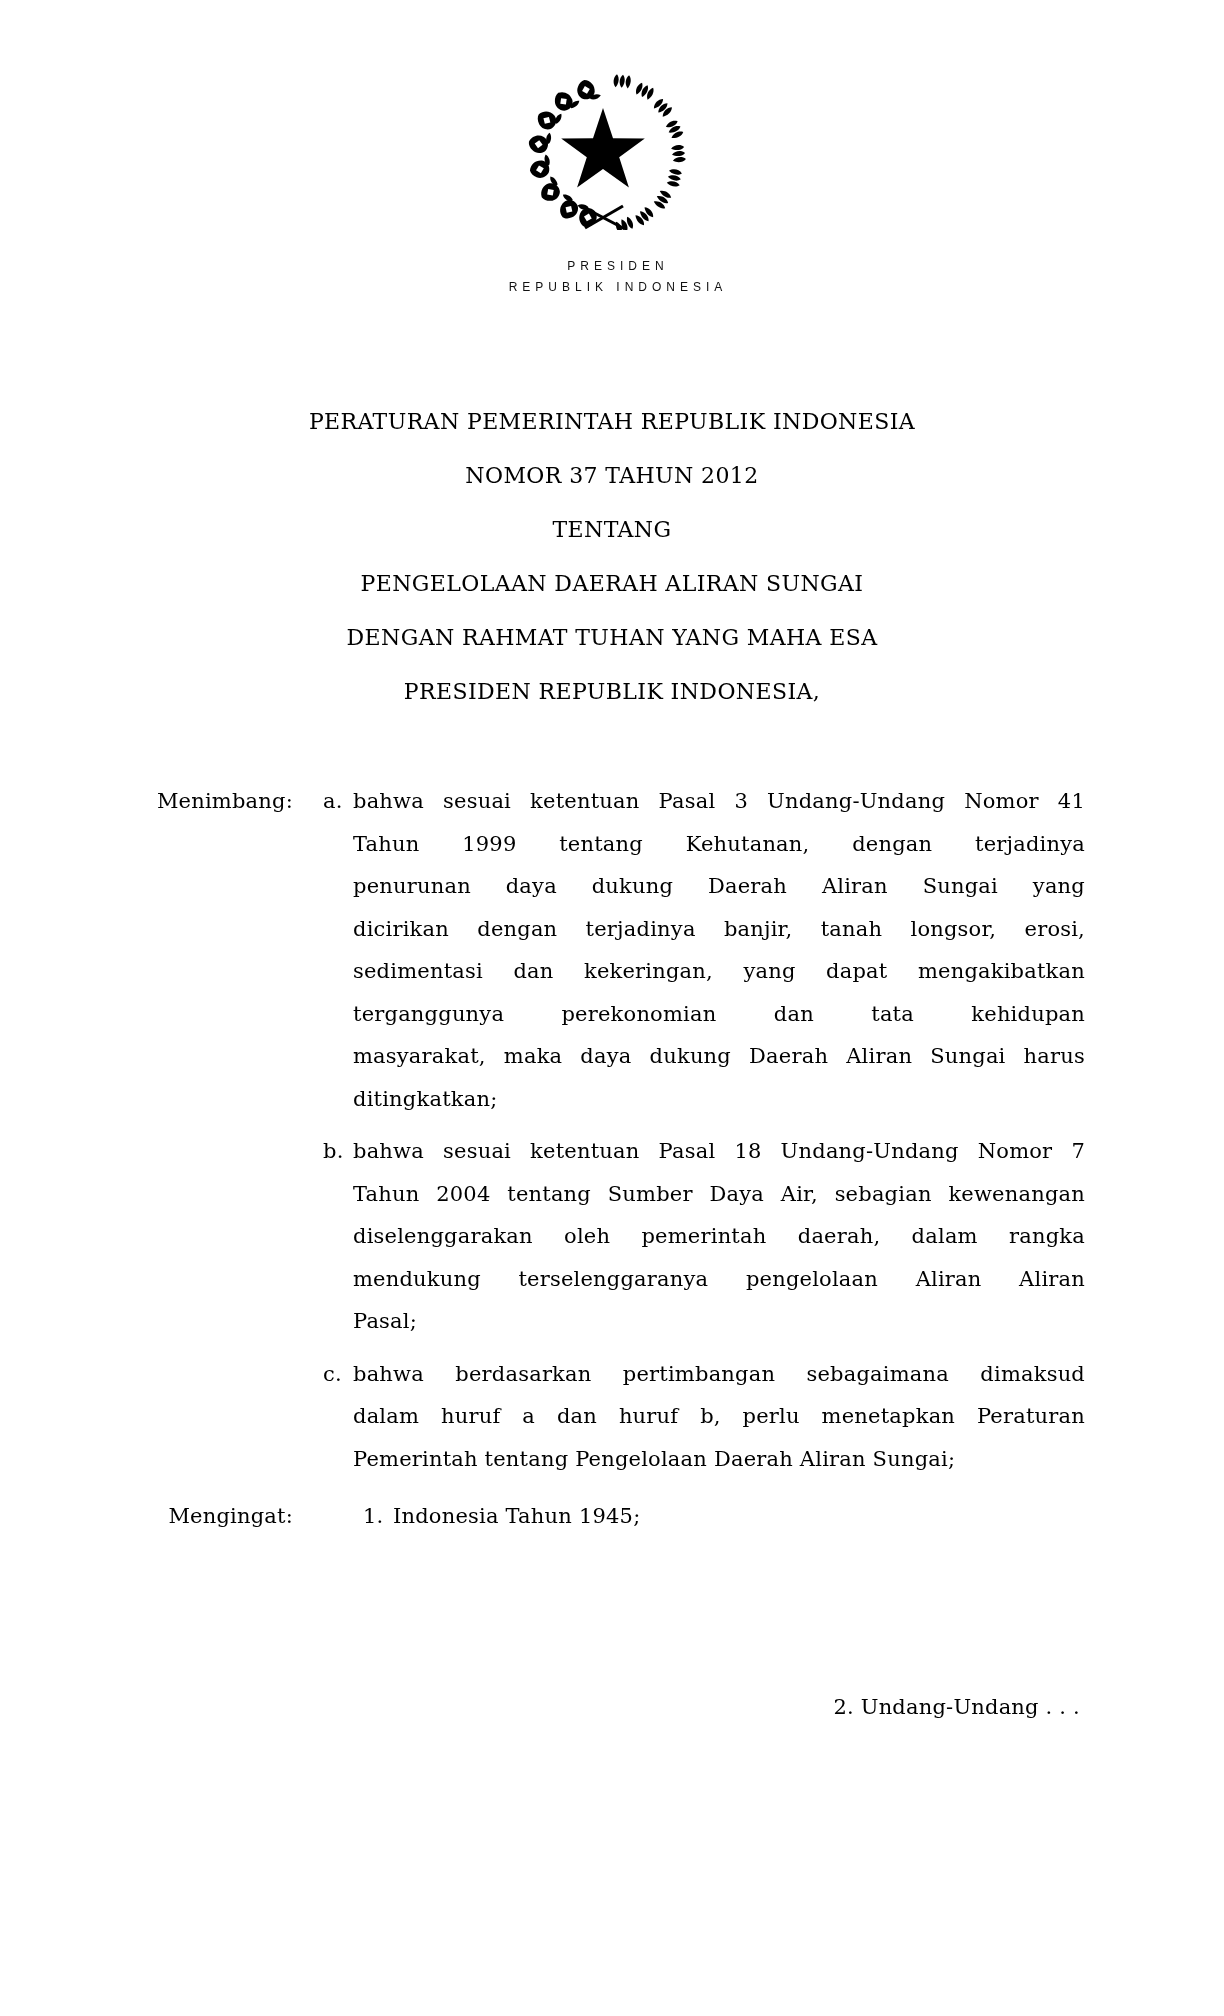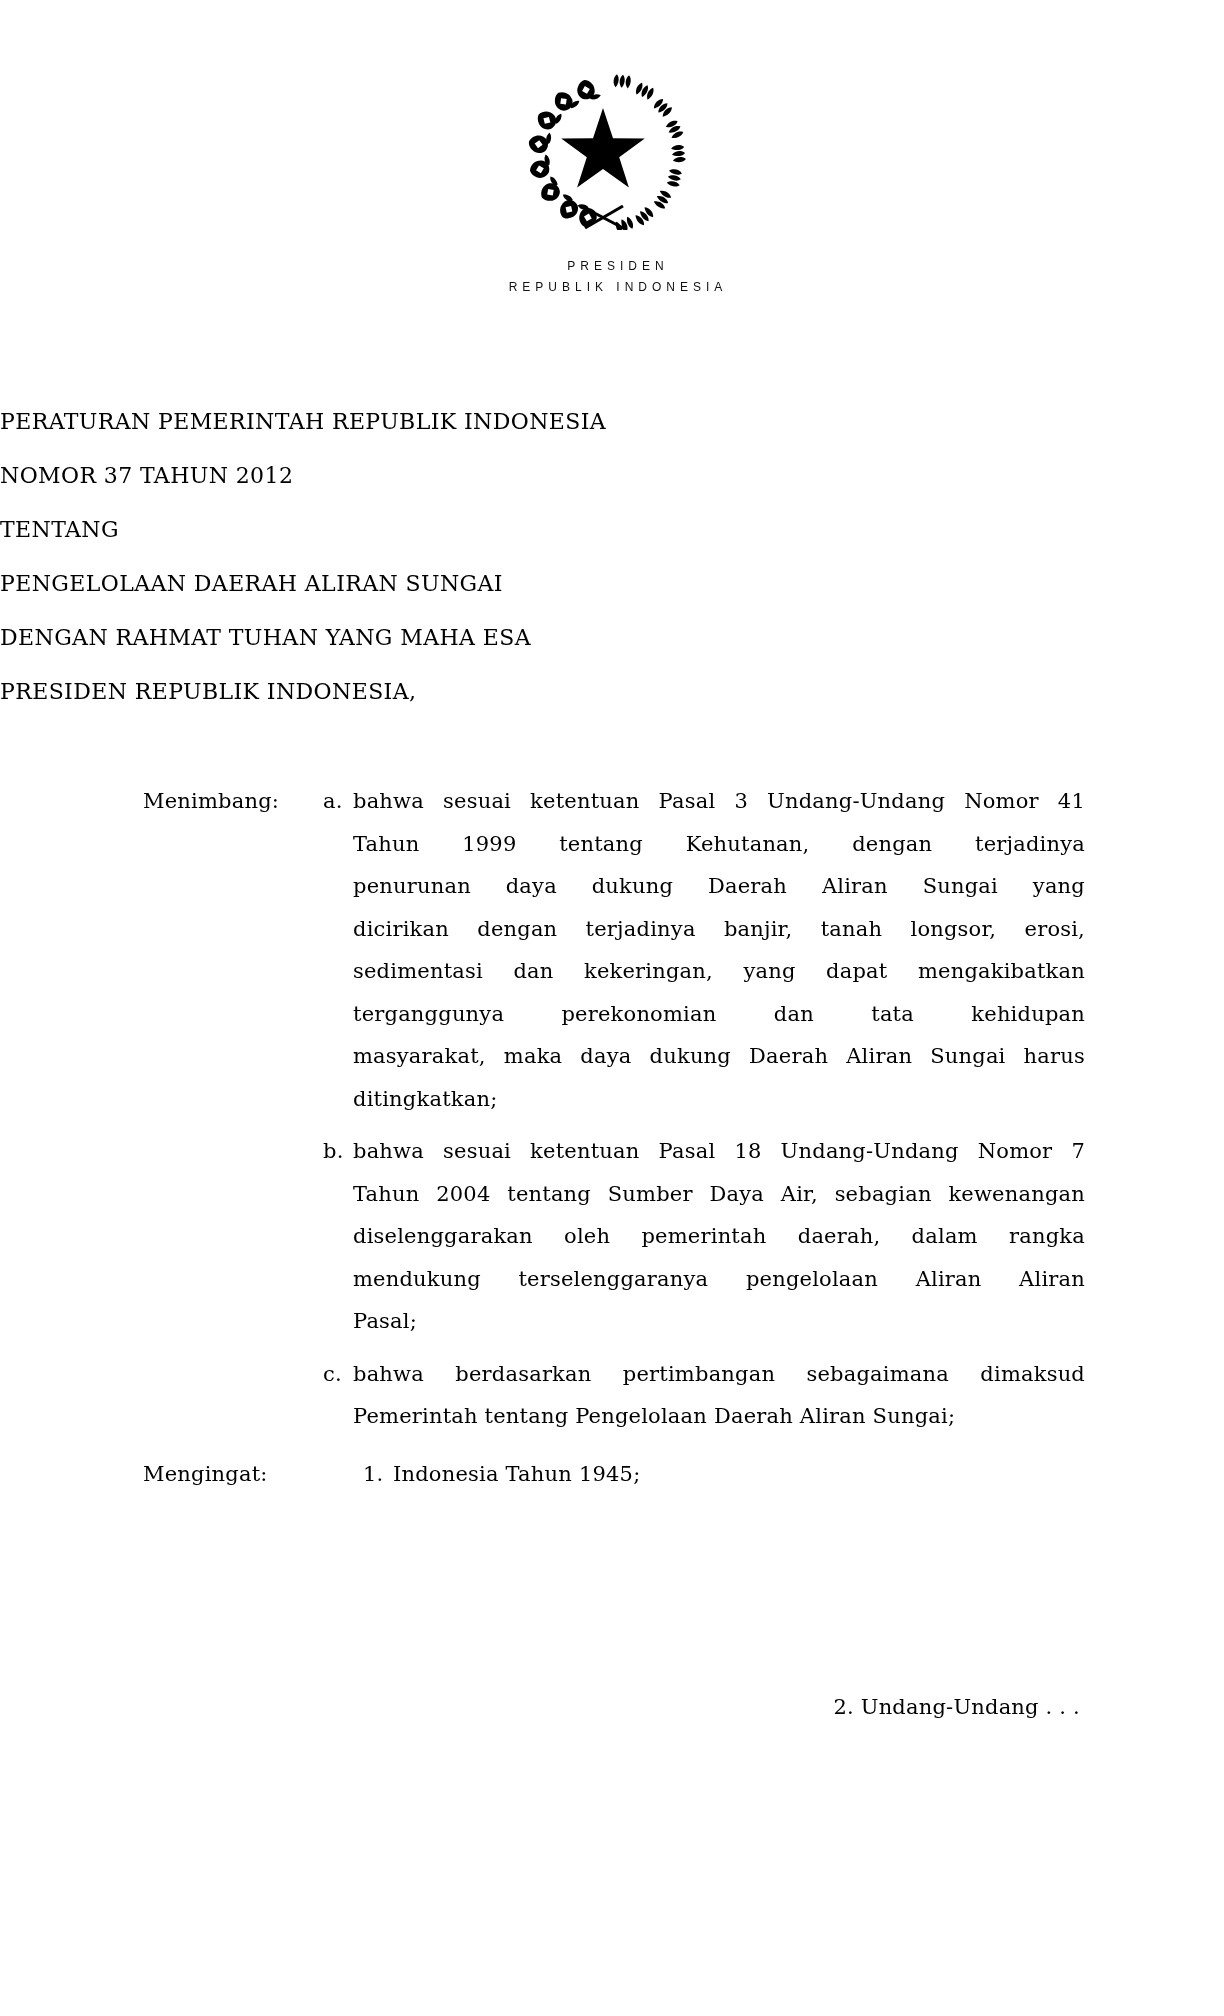--- a/index.html
+++ b/index.html
@@ -32,21 +32,21 @@
     line-height: 21px;
     letter-spacing: 5px;
     color: #111111;
   }
   
   .title-block {
     position: absolute;
     top: 395px;
     left: 0;
     width: 100%;
-    text-align: left;
+    text-align: center;
     font-size: 22px;
     line-height: 54px;
     letter-spacing: 0.4px;
     white-space: nowrap;
   }
   
   .content {
     position: absolute;
     left: 143px;
     top: 780px;
@@ -54,21 +54,21 @@
     font-size: 21px;
     line-height: 42.5px;
     letter-spacing: 0.2px;
   }
   .clause { display: flex; align-items: flex-start; }
   .clause + .clause { margin-top: 15px; gap: 40px; }
   .clause-label {
     flex: 0 0 150px;
     margin-right: 30px;
     display: flex;
-    justify-content: flex-start;
+    justify-content: flex-end;
   }
   .clause-items { flex: 1; min-width: 0; }
   .item { display: flex; align-items: flex-start; }
   .item + .item { margin-top: 10px; }
   .item-marker { flex: 0 0 30px; }
   .item-lines { flex: 1; min-width: 0; }
   .jline {
     text-align: justify;
     text-align-last: justify;
     white-space: normal;
@@ -173,20 +173,21 @@
             <div class="jline">diselenggarakan oleh pemerintah daerah, dalam rangka</div>
             <div class="jline">mendukung terselenggaranya pengelolaan Aliran Aliran</div>
             <div class="jline last-line">Pasal;</div>
           </div>
         </div>
 
         <div class="item">
           <div class="item-marker">c.</div>
           <div class="item-lines">
             <div class="jline">bahwa berdasarkan pertimbangan sebagaimana dimaksud</div>
+            <div class="jline">dalam huruf a dan huruf b, perlu menetapkan Peraturan</div>
             <div class="jline last-line">Pemerintah tentang Pengelolaan Daerah Aliran Sungai;</div>
           </div>
         </div>
 
       </div>
     </div>
 
     <div class="clause">
       <div class="clause-label">
         <span>Mengingat</span>

